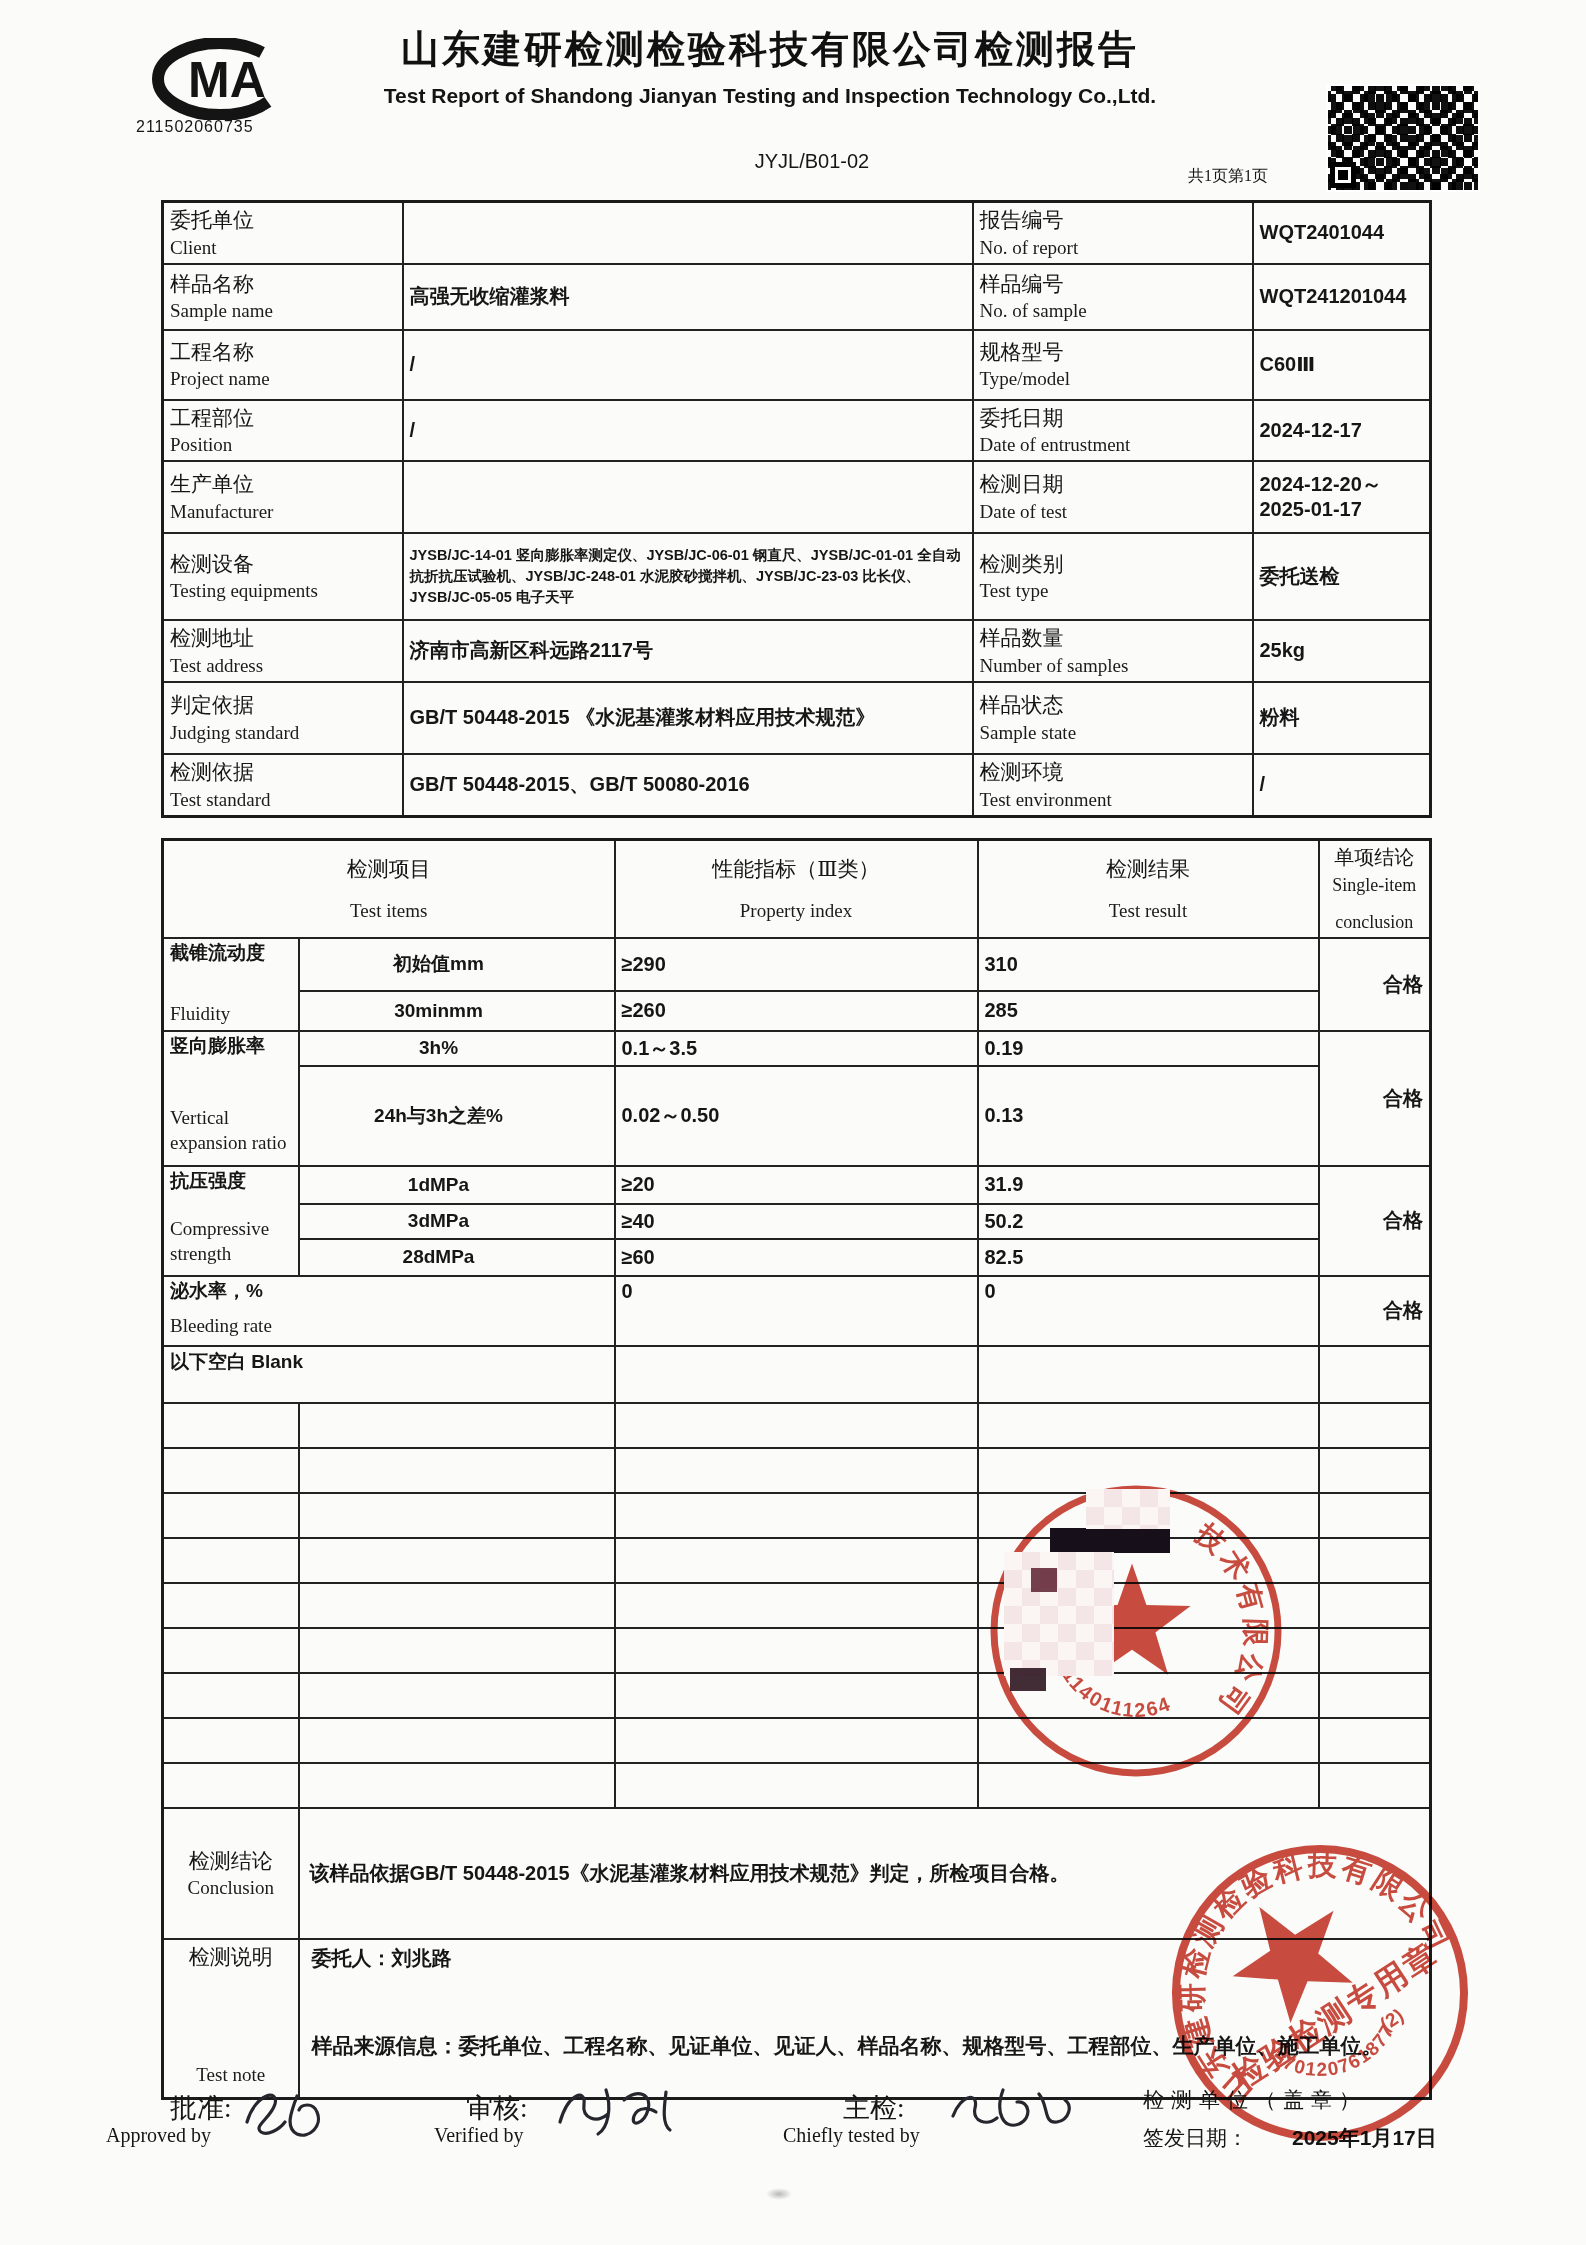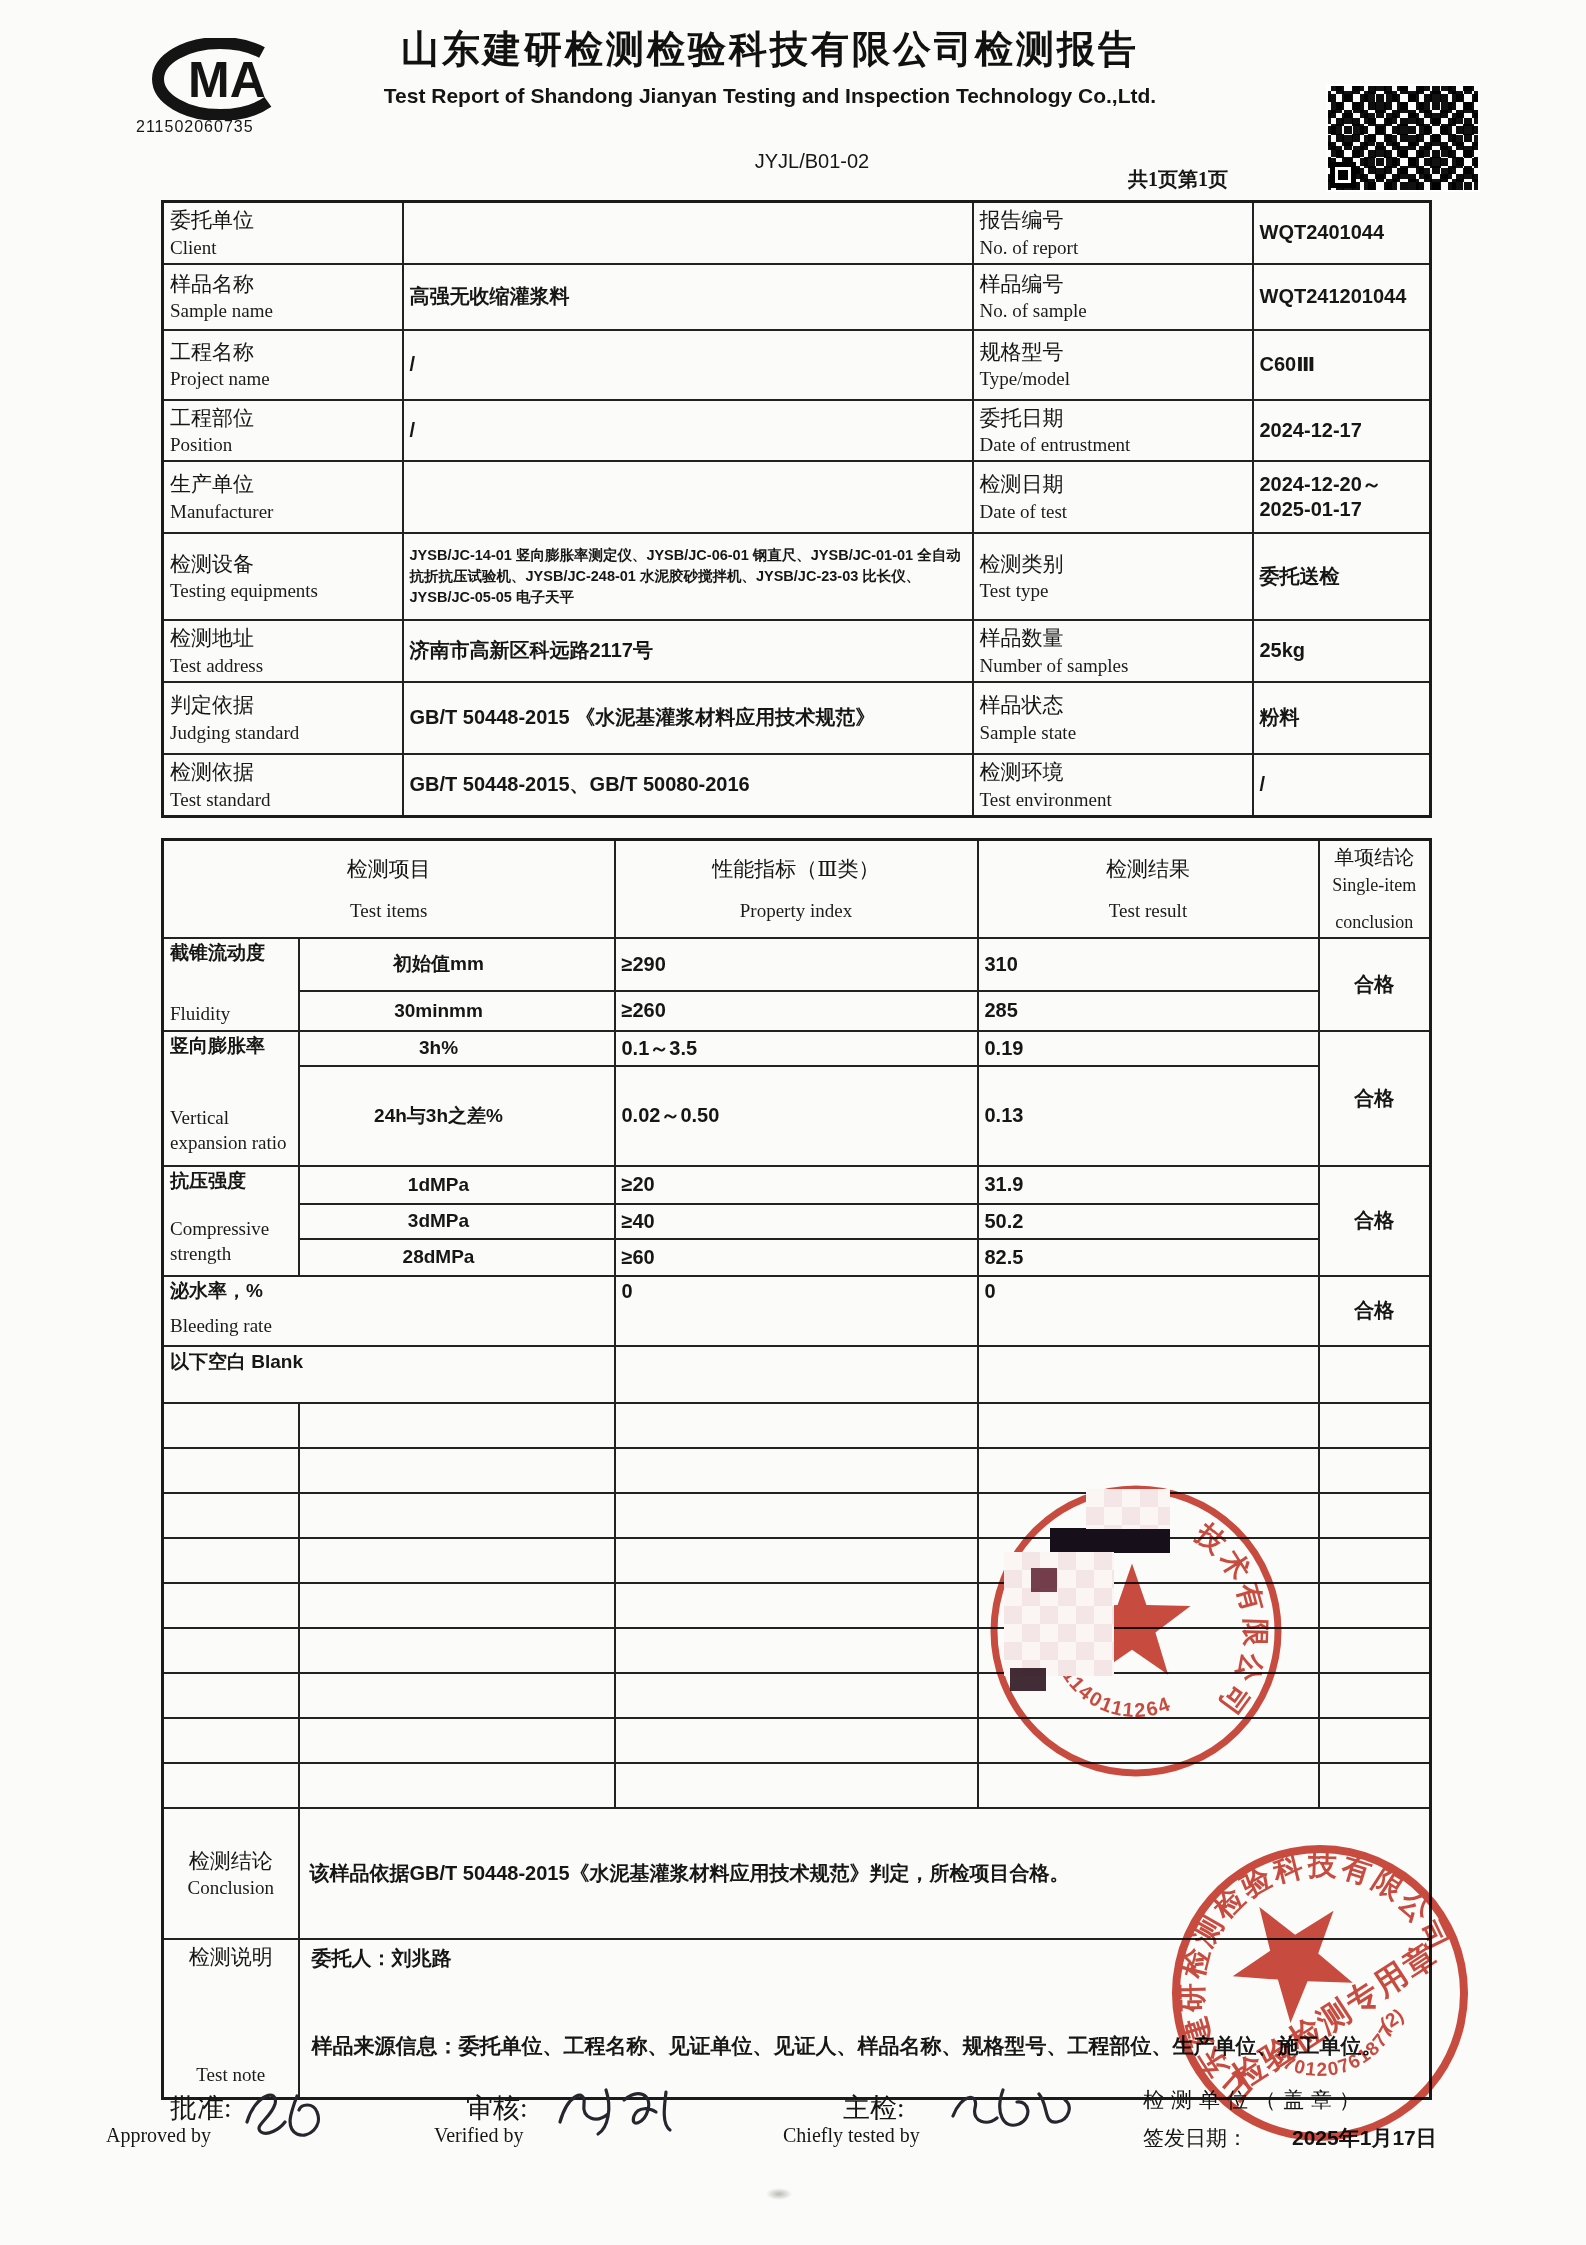--- a/index.html
+++ b/index.html
@@ -12,21 +12,21 @@
   .abs{position:absolute;}
   
   .title-cn{left:300px;top:24px;width:940px;text-align:center;
     font-family:"Liberation Sans","DejaVu Sans",sans-serif;
     font-weight:700;font-size:38px;letter-spacing:3px;color:#111;}
   .title-en{left:240px;top:84px;width:1060px;text-align:center;
     font-family:"Liberation Sans","DejaVu Sans",sans-serif;
     font-weight:700;font-size:21px;color:#141414;}
   .doc-code{left:702px;top:150px;width:220px;text-align:center;
     font-family:"Liberation Sans","DejaVu Sans",sans-serif;font-size:20px;}
-  .page-info{left:1128px;top:166px;width:160px;font-size:20px;font-weight:700;}
+  .page-info{left:1188px;top:166px;width:160px;font-size:16px;font-weight:400;}
   .cma-num{left:136px;top:118px;width:180px;
     font-family:"Liberation Sans","DejaVu Sans",sans-serif;font-size:16px;letter-spacing:1px;}
   
   .qr{left:1328px;top:86px;width:150px;height:104px;
     background:
       repeating-conic-gradient(#0d0d0d 0 25%,#ffffff 0 50%) 0 0/16px 16px,
       repeating-conic-gradient(#111 0 25%,#fdfdfd 0 50%) 3px 5px/22px 22px;
     background-blend-mode:multiply;outline:2px solid #fff;}
   .qr-finder{position:absolute;left:2px;bottom:2px;width:26px;height:26px;
     background:#fff;border:5px solid #000;box-sizing:border-box;}
@@ -38,21 +38,21 @@
   .cn{font-size:21px;line-height:1.45;}
   .en{font-size:19px;line-height:1.3;color:#1b1b1b;}
   .val{font-family:"Liberation Sans","DejaVu Sans",sans-serif;font-weight:600;font-size:20px;line-height:1.25;}
   .equip{font-size:14.5px;line-height:1.45;padding-right:2px;}
   .judge{padding-right:70px;}
   td.center{text-align:center;}
   .vsb{display:flex;flex-direction:column;justify-content:space-between;}
   .subcell{display:flex;justify-content:center;padding:0 40px 0 4px;}
   .hdr .cn{display:block;text-align:center;}
   .hdr .en{display:block;text-align:center;margin-top:14px;}
-  .concl{text-align:center;vertical-align:middle;}
+  .concl{text-align:right;vertical-align:middle;}
   td{vertical-align:middle;}
   
   .stamp{position:absolute;mix-blend-mode:multiply;opacity:.9;}
   .stamp text{font-family:"Liberation Sans","DejaVu Sans",sans-serif;font-weight:600;}
   .censor{position:absolute;z-index:7;}
   .mosaic{background:repeating-conic-gradient(#f4e5e7 0 25%,#fbf5f4 0 50%) 0 0/36px 36px;}
   
   .sig-label-cn{font-size:27px;}
   .sig-label-en{font-size:20px;}
   .seal-note{font-size:21px;letter-spacing:7px;}

